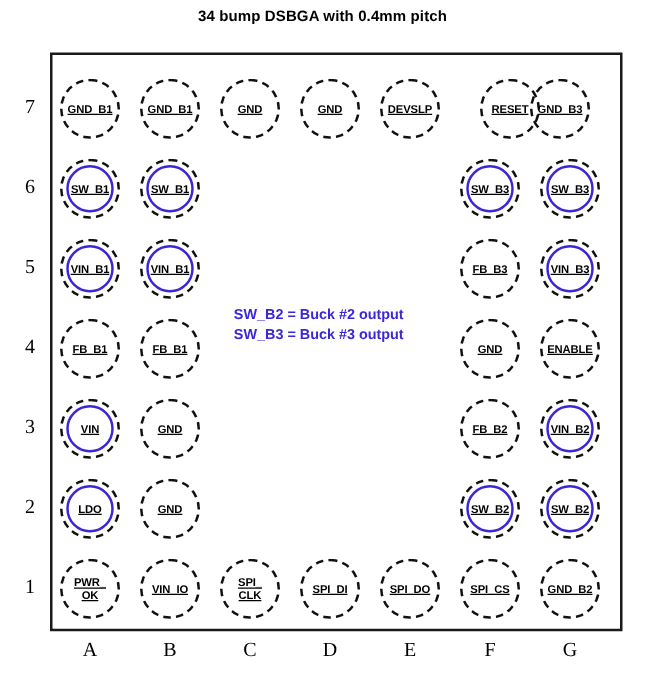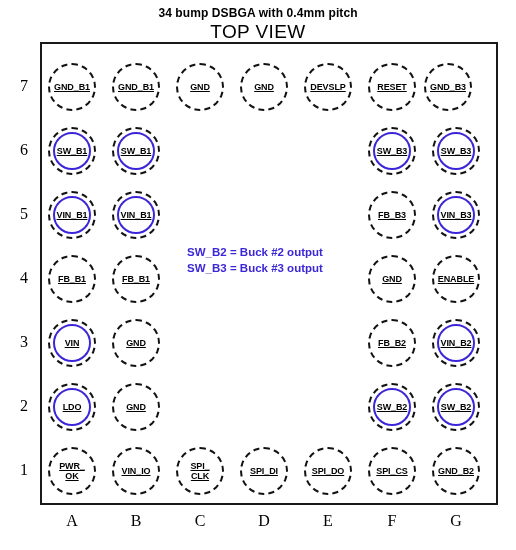--- a/index.html
+++ b/index.html
@@ -122,21 +122,20 @@
     color: #3b27d8;
     line-height: 16px;
     white-space: nowrap;
   }
 </style>
 </head>
 <body>
 
 <div id="title-block">
   <div id="subtitle-line">34 bump DSBGA with 0.4mm pitch</div>
-  <div id="main-title">TOP VIEW</div>
 </div>
 
 <div id="package-outline"></div>
 
 <div id="row-labels">
     <div class="row-label" style="left: 12px; top: 77px;">7</div>
     <div class="row-label" style="left: 12px; top: 141px;">6</div>
     <div class="row-label" style="left: 12px; top: 205px;">5</div>
     <div class="row-label" style="left: 12px; top: 269px;">4</div>
     <div class="row-label" style="left: 12px; top: 333px;">3</div>
@@ -163,21 +162,21 @@
     </div>
     <div class="pad" style="left: 176px; top: 63px;">
       <span class="pad-label">GND</span>
     </div>
     <div class="pad" style="left: 240px; top: 63px;">
       <span class="pad-label">GND</span>
     </div>
     <div class="pad" style="left: 304px; top: 63px;">
       <span class="pad-label">DEVSLP</span>
     </div>
-    <div class="pad" style="left: 368px; top: 63px;">
+    <div class="pad" style="left: 384px; top: 63px;">
       <span class="pad-label">RESET</span>
     </div>
     <div class="pad" style="left: 424px; top: 63px;">
       <span class="pad-label">GND_B3</span>
     </div>
     <div class="pad highlight" style="left: 48px; top: 127px;">
       <span class="pad-label">SW_B1</span>
     </div>
     <div class="pad highlight" style="left: 112px; top: 127px;">
       <span class="pad-label">SW_B1</span>

